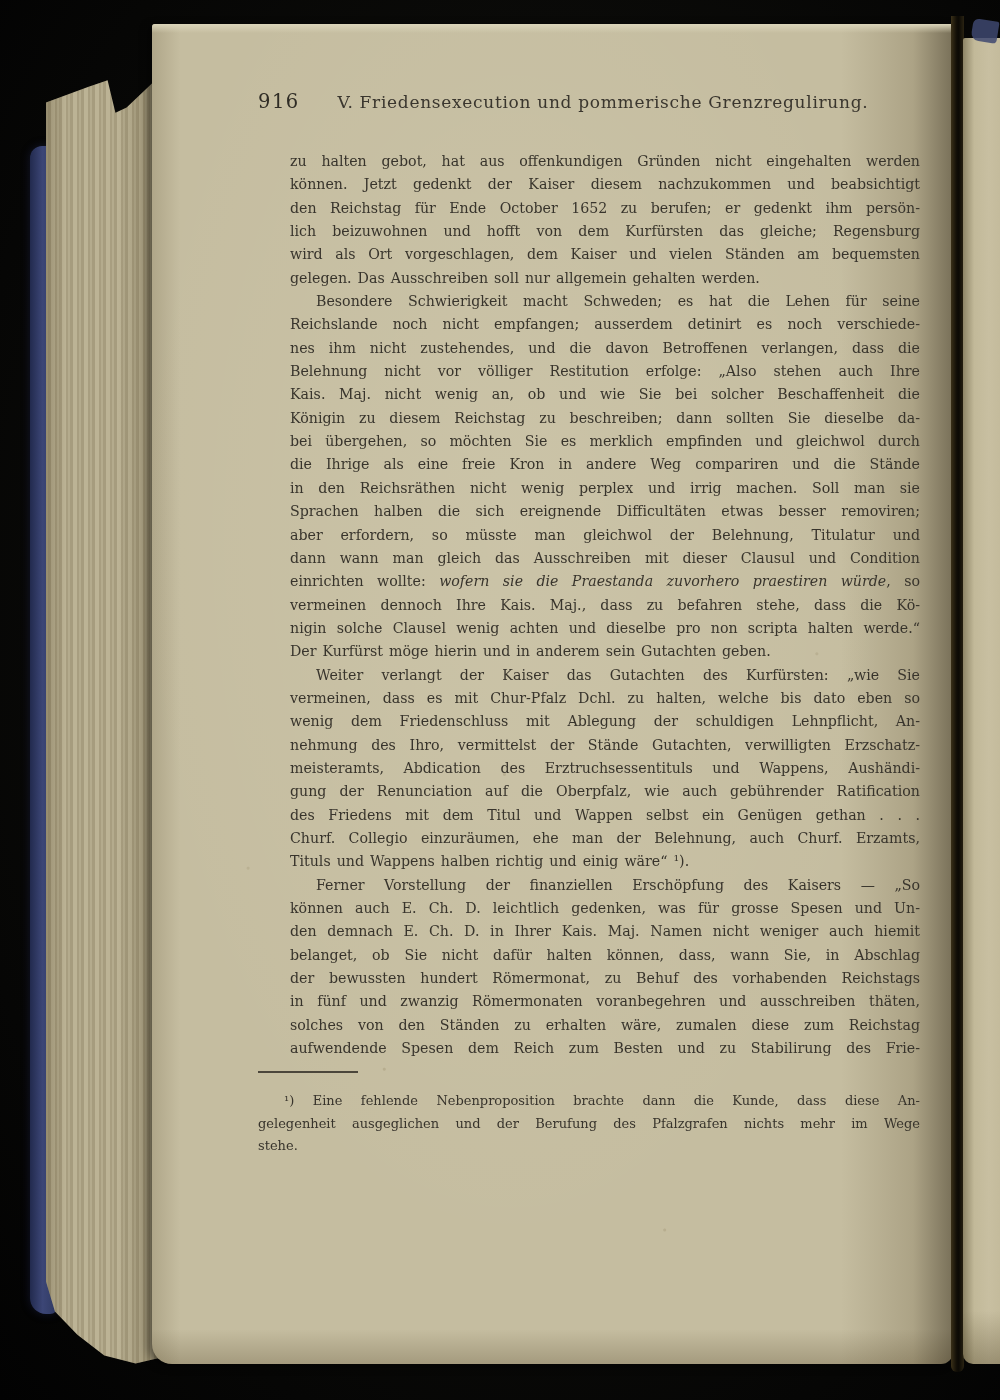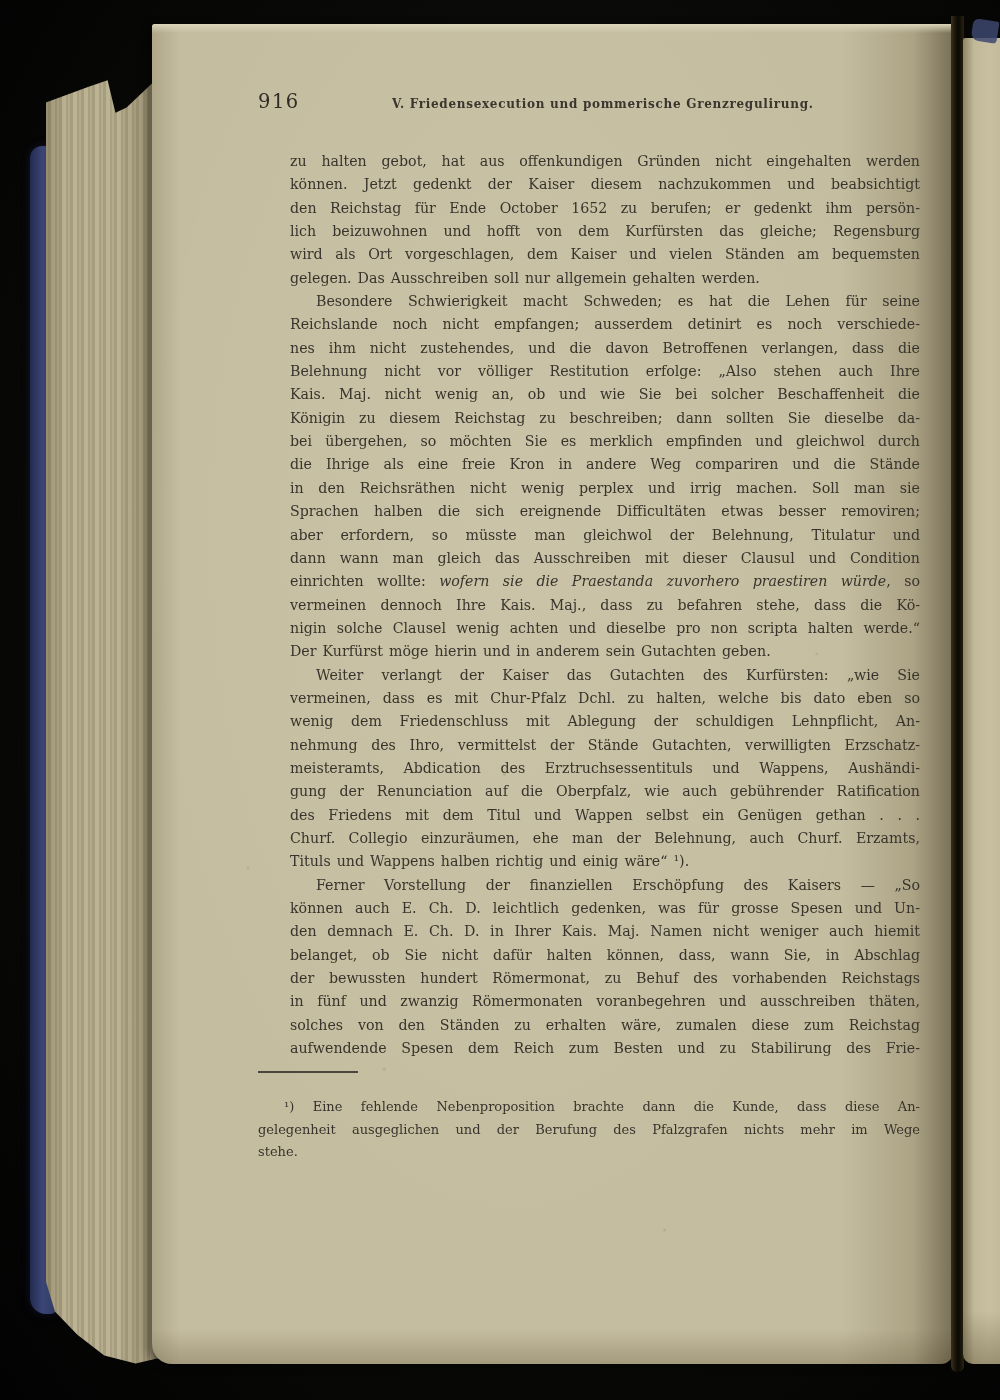--- a/index.html
+++ b/index.html
@@ -107,25 +107,24 @@
     height: 26px;
   }
   .page-number {
     font-size: 19.5px;
     letter-spacing: 1.5px;
     color: #2f2c25;
   }
   .running-header {
     flex: 1;
     text-align: center;
-    font-size: 12px;
+    font-size: 17px;
     letter-spacing: 0.7px;
     padding-right: 14px;
     color: #3a362e;
-    font-weight: bold;
   }
   .body-lines {
     margin-top: 34px;
     font-size: 14.2px;
     word-spacing: 1.5px;
     margin-left: 32px;
   }
   .tline {
     height: 23.35px;
     line-height: 23.35px;
@@ -136,21 +135,21 @@
   .tline.end { text-align-last: left; }
   .tline.indent { text-indent: 26px; }
   .it { font-style: italic; }
   .fn-rule {
     width: 100px;
     height: 2px;
     background: #4b463b;
     margin: 11px 0 0 0;
   }
   .footnote-lines {
-    margin-top: 23px;
+    margin-top: 17px;
     font-size: 13px;
     word-spacing: 1px;
   }
   .footnote-lines .tline {
     height: 22.4px;
     line-height: 22.4px;
   }
 </style>
 </head>
 <body>

